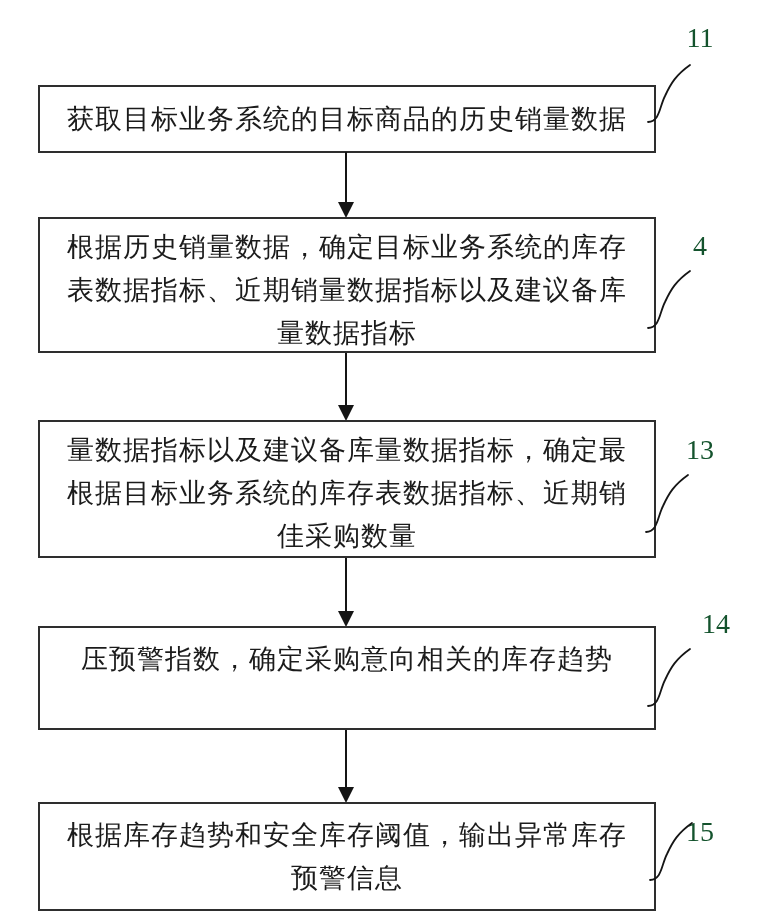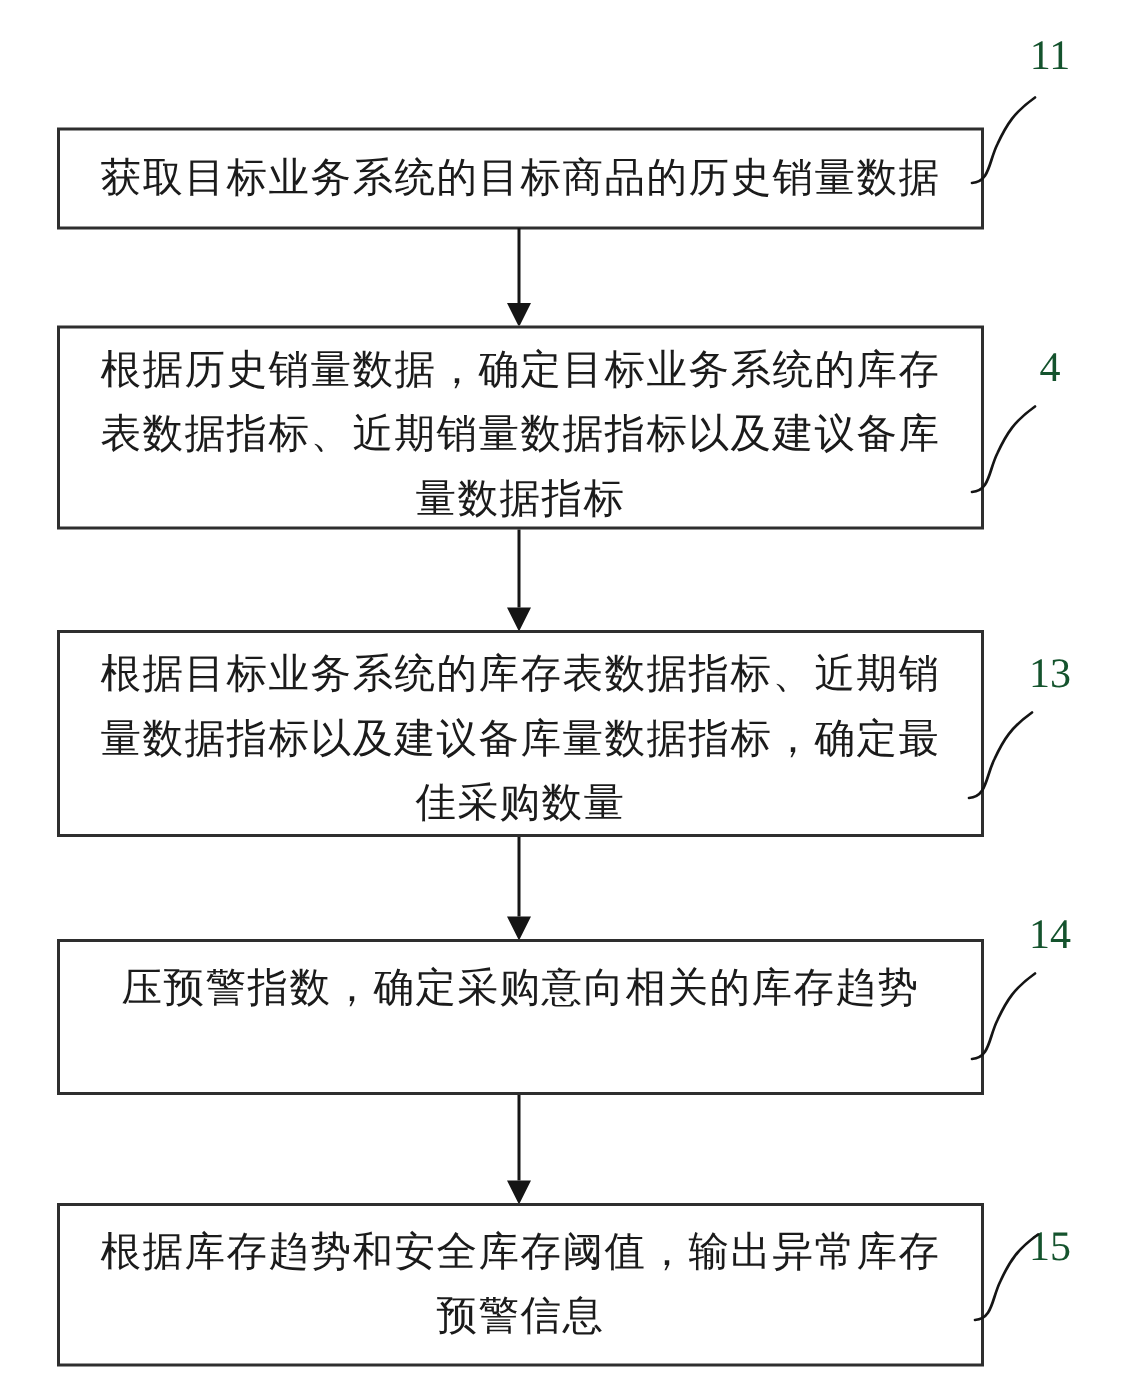--- a/index.html
+++ b/index.html
@@ -68,21 +68,21 @@
     width: 44px;
     font-family: "Liberation Serif", "DejaVu Serif", serif;
     font-size: 28px;
     font-weight: 400;
     text-align: center;
     color: #14532d;
   }
   #ref1 { top: 22px; }
   #ref2 { top: 230px; }
   #ref3 { top: 434px; }
-  #ref4 { top: 608px; }
+  #ref4 { top: 608px; margin-left: 16px; }
   #ref5 { top: 816px; }
 
   .leader {
     position: absolute;
     width: 46px;
     height: 64px;
   }
   #leader1 { left: 646px; top: 60px; }
   #leader2 { left: 646px; top: 266px; }
   #leader3 { left: 644px; top: 470px; }
@@ -121,22 +121,22 @@
         <path d="M 2 62 C 14 61, 13 48, 19 36 C 25 23, 30 15, 44 5" fill="none" stroke="#151515" stroke-width="1.8" stroke-linecap="round"></path>
       </svg>
   </div>
 
   <div class="v-arrow" id="arrow2">
     <div class="shaft"></div>
     <div class="head"></div>
   </div>
 
   <div class="step-box" id="box3">
+    <span class="line">量数据指标以及建议备库量数据指标，确定最</span>
     <span class="line">根据目标业务系统的库存表数据指标、近期销</span>
-    <span class="line">量数据指标以及建议备库量数据指标，确定最</span>
     <span class="line">佳采购数量</span>
   </div>
   <div class="ref-label" id="ref3">13</div>
   <div class="leader" id="leader3">
     <svg viewBox="0 0 46 64">
         <path d="M 2 62 C 14 61, 13 48, 19 36 C 25 23, 30 15, 44 5" fill="none" stroke="#151515" stroke-width="1.8" stroke-linecap="round"></path>
       </svg>
   </div>
 
   <div class="v-arrow" id="arrow3">

